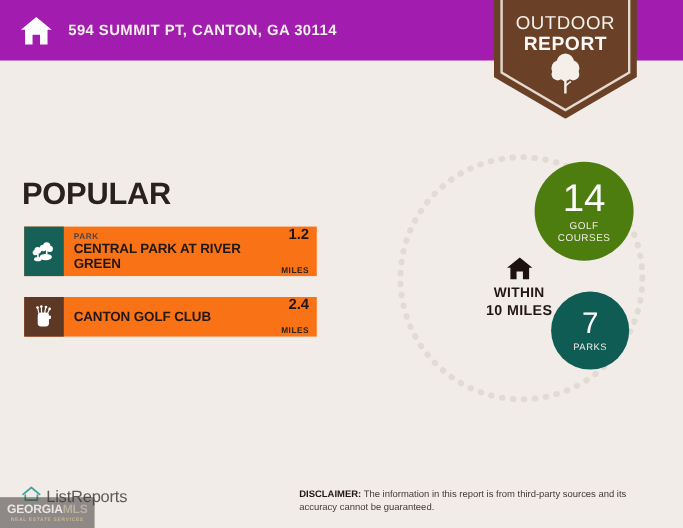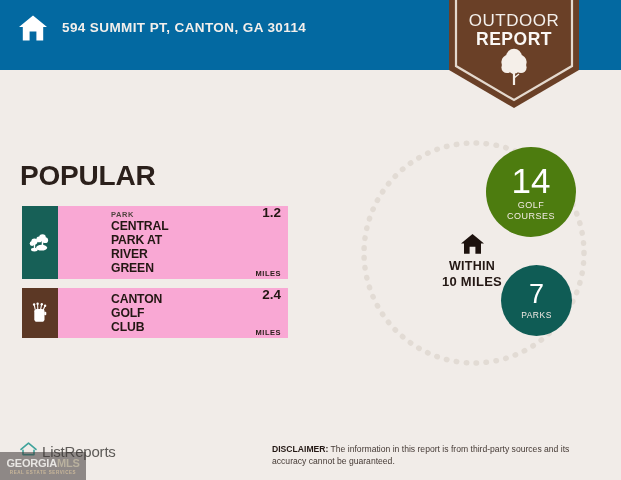--- a/index.html
+++ b/index.html
@@ -21,22 +21,22 @@
     height: 480px;
     background: #f1ece8;
     overflow: hidden;
   }
 
   
   .header-bar {
     position: absolute;
     left: 0; top: 0;
     width: 621px;
-    height: 70px;
-    background: #0369a1;
+    height: 55px;
+    background: #a21caf;
     z-index: 2;
   }
   .header-inner {
     position: absolute;
     left: 18px; top: 0;
     height: 55px;
     display: flex;
     align-items: center;
     gap: 14px;
   }
@@ -116,24 +116,23 @@
     line-height: 30px;
   }
   .poi-list {
     position: absolute;
     left: 22px; top: 206px;
     width: 266px;
   }
   .poi-row {
     display: flex;
     align-items: stretch;
-    background: #f9a8d4;
-    margin-bottom: 9px;
+    background: #f97316;
+    margin-bottom: 19px;
     min-height: 36px;
-    gap: 44px;
   }
   .poi-icon {
     width: 36px;
     min-width: 36px;
     display: flex;
     align-items: center;
     justify-content: center;
   }
   .poi-icon.park  { background: #176057; }
   .poi-icon.golf  { background: #5c3825; }

